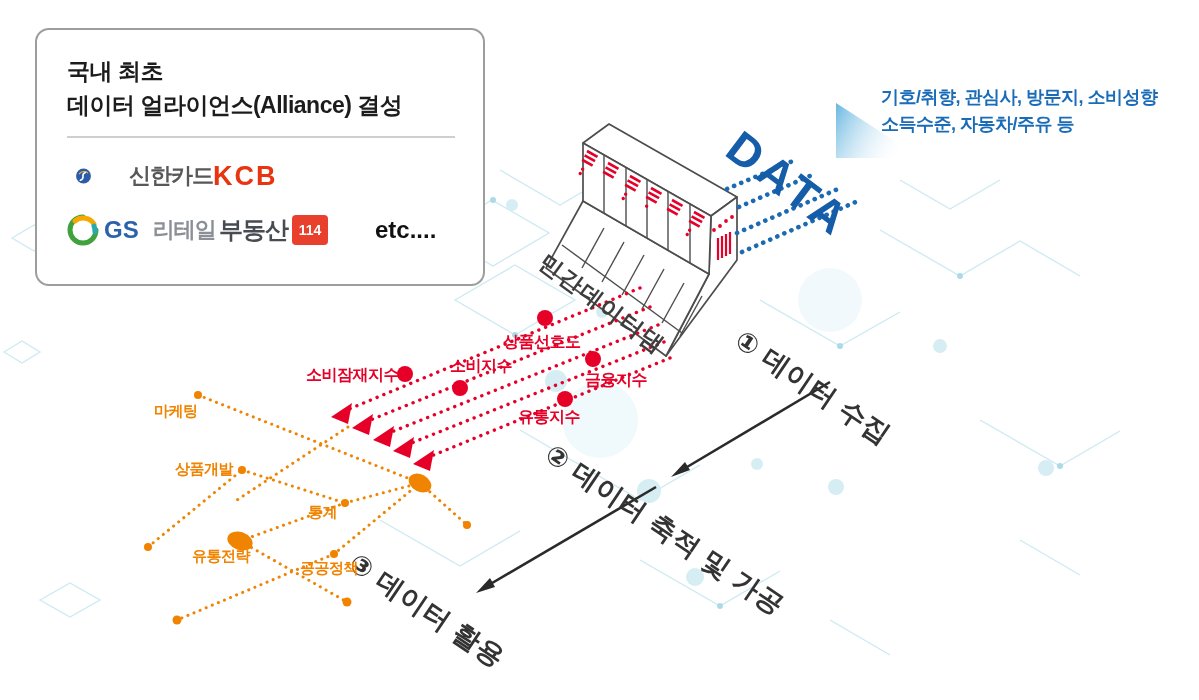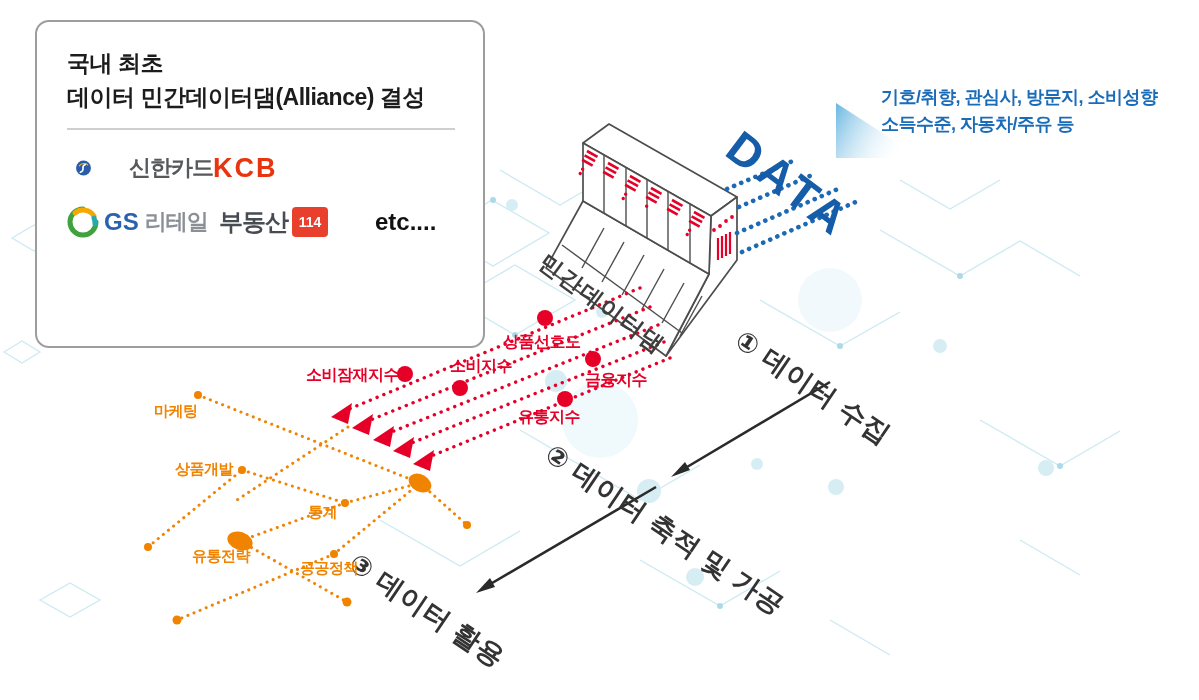--- a/index.html
+++ b/index.html
@@ -1,36 +1,36 @@
 <!DOCTYPE html>
 <html><head>
 <meta charset="utf-8">
 <style>
   html,body{margin:0;padding:0;background:#fff;}
   #stage{position:relative;width:1199px;height:700px;overflow:hidden;background:#fff;
          font-family:"Liberation Sans","DejaVu Sans",sans-serif;}
   #gfx{position:absolute;left:0;top:0;}
   .abs{position:absolute;white-space:nowrap;}
   
-  .card{left:35px;top:20px;width:450px;height:328px;background:#fff;border:2px solid #9d9d9d;
+  .card{left:35px;top:28px;width:450px;height:258px;background:#fff;border:2px solid #9d9d9d;
         border-radius:14px;box-sizing:border-box;padding:24px 28px 0 30px;}
   .card-title{font-size:23px;line-height:34px;font-weight:800;color:#1c1c1c;letter-spacing:-0.5px;}
   .card-divider{margin:14px 0 0 0;border:none;border-top:2px solid #cfcfcf;}
   .logo-row{display:flex;align-items:center;margin-top:22px;}
   .logo-cell{display:flex;align-items:center;}
   .sk-wrap{position:relative;padding-top:14px;width:150px;}
   .sk-mark{position:absolute;left:34px;top:-18px;}
   .sk-sk{font-size:27px;font-weight:800;color:#ea1b22;letter-spacing:-1px;}
   .sk-telecom{font-size:23px;font-weight:700;color:#f47b20;margin-left:3px;}
   .shinhan-wrap{width:138px;margin-left:8px;gap:31px;}
   .shinhan-label{font-size:22px;font-weight:800;color:#57585a;margin-left:6px;letter-spacing:-1px;}
   .kcb{font-size:27px;font-weight:800;color:#e8340f;letter-spacing:2px;}
   .gs-wrap{width:150px;}
   .gs-gs{font-size:24px;font-weight:800;color:#2a62ad;margin-left:5px;}
-  .gs-retail{font-size:22px;font-weight:700;color:#8b9097;margin-left:6px;letter-spacing:-1px;}
+  .gs-retail{font-size:22px;font-weight:700;color:#8b9097;margin-left:14px;letter-spacing:-1px;}
   .bds-wrap{width:146px;margin-left:2px;}
   .bds-label{font-size:24px;font-weight:800;color:#474b52;letter-spacing:-1px;}
   .bds-badge{display:inline-flex;align-items:center;justify-content:center;width:36px;height:30px;
              background:#e8402d;border-radius:4px;color:#fff;font-size:14px;font-weight:800;margin-left:4px;}
   .etc{font-size:24px;font-weight:700;color:#111;margin-left:10px;}
   
   .data-desc{left:881px;top:84px;font-size:18px;line-height:27px;font-weight:800;color:#1a6cb8;letter-spacing:-0.5px;}
   .data-word{left:749px;top:120px;font-size:46px;font-weight:800;color:#155da9;letter-spacing:5px;
              transform:rotate(37deg);transform-origin:0 0;}
   
@@ -242,21 +242,21 @@
       <path d="M830,382 L682,470" stroke="#2a2a2a" stroke-width="2.6" fill="none"></path>
       <polygon points="671,477 690,470 685,462" fill="#2a2a2a"></polygon>
       <path d="M656,487 L487,586" stroke="#2a2a2a" stroke-width="2.6" fill="none"></path>
       <polygon points="476,593 495,587 490,578" fill="#2a2a2a"></polygon>
     </g>
   </svg>
 
   <div class="abs card">
     <div class="card-title">
       <div>국내 최초</div>
-      <div>데이터 민간데이터댐(Alliance) 결성</div>
+      <div>데이터 얼라이언스(Alliance) 결성</div>
     </div>
     <hr class="card-divider">
     <div class="logo-row">
       <div class="logo-cell shinhan-wrap">
         <svg width="32" height="32" viewBox="0 0 32 32">
           <circle cx="16" cy="16" r="14" fill="#2a5caa"></circle>
           <path d="M10,24 C22,20 8,14 20,9" stroke="#ffffff" stroke-width="3" fill="none" stroke-linecap="round"></path>
           <path d="M8,12 C12,7 20,6 24,10" stroke="#f5b324" stroke-width="2" fill="none" stroke-linecap="round"></path>
         </svg>
         <span class="shinhan-label">신한카드</span>

